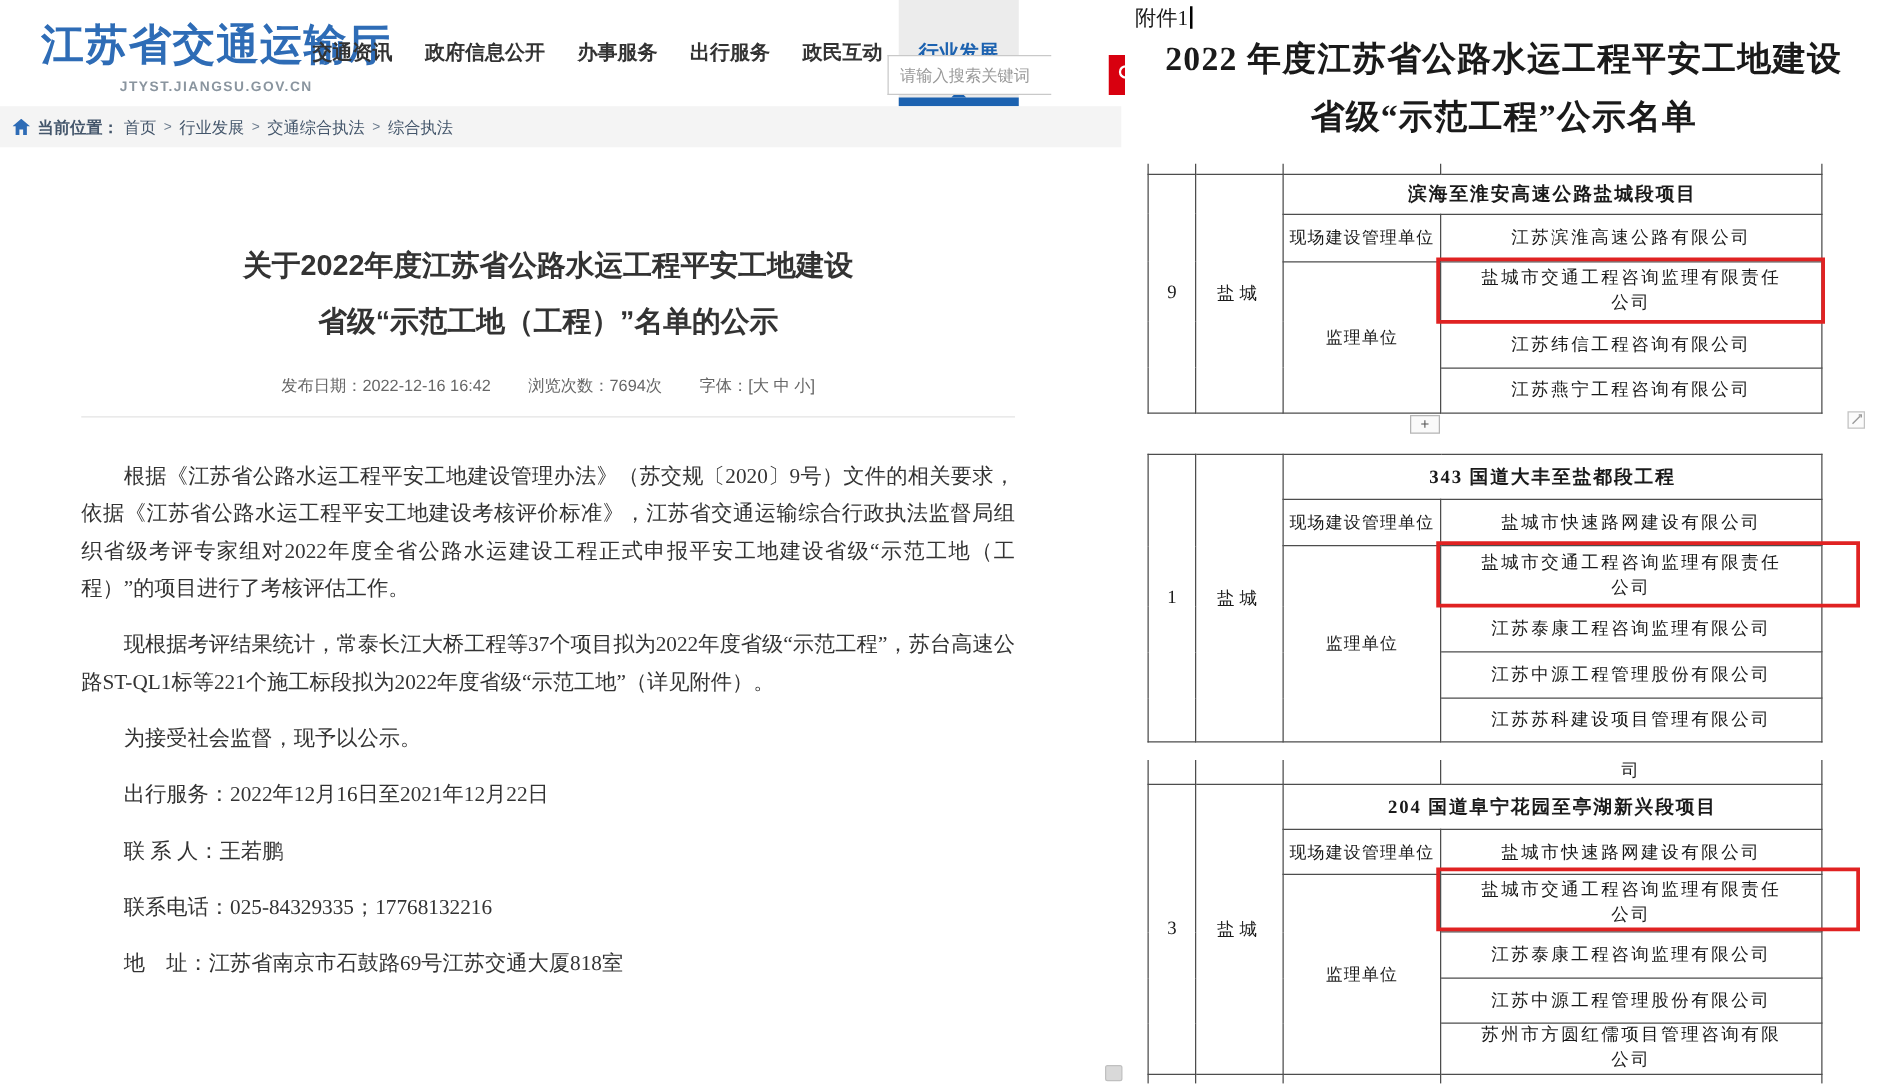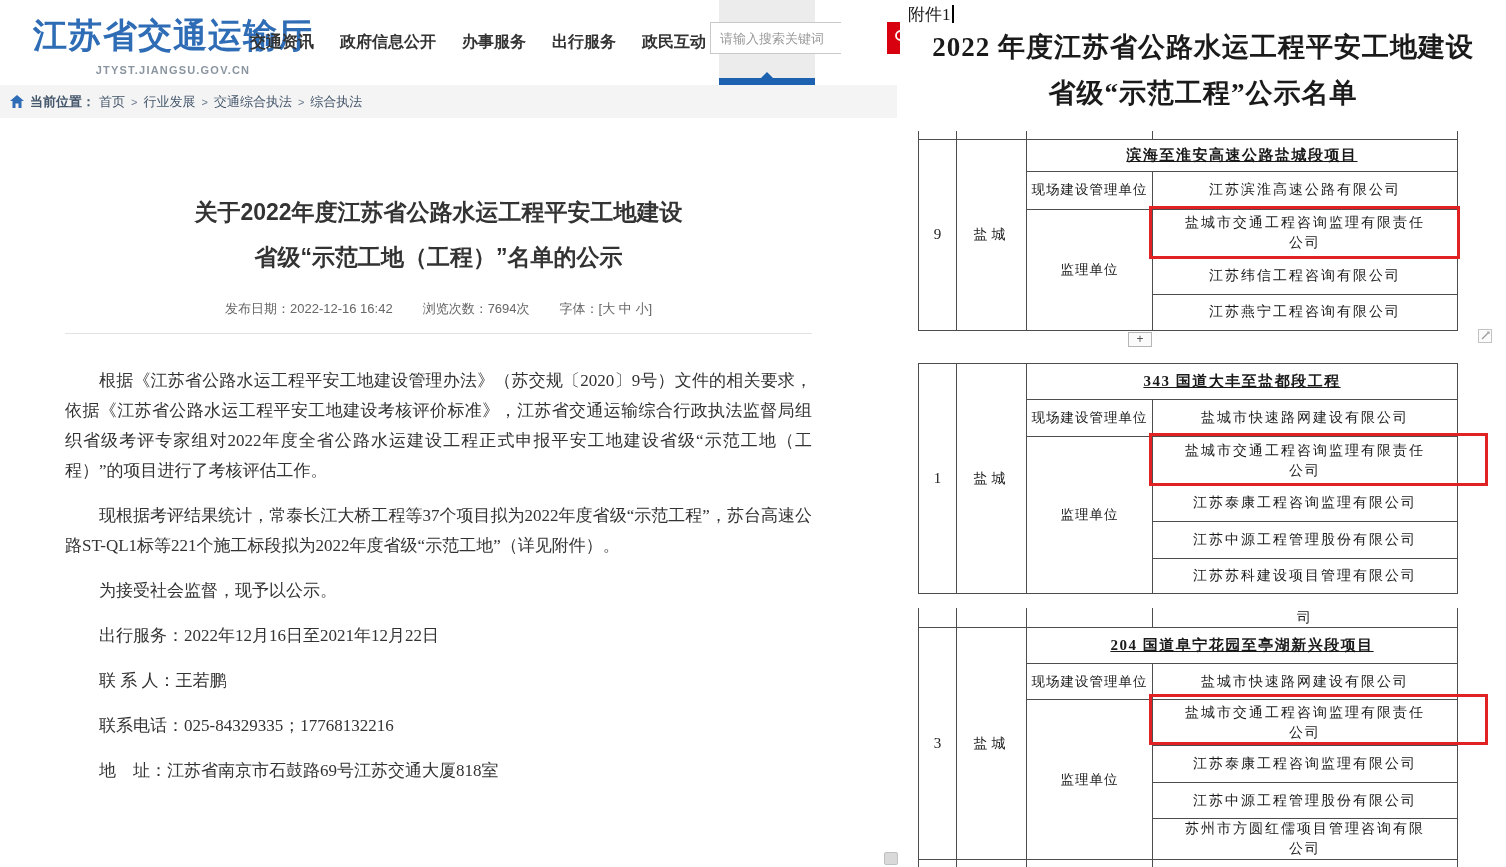--- a/index.html
+++ b/index.html
@@ -15,21 +15,21 @@
   .logo-title { font-size:34px; font-weight:bold; color:#2e6cb6; letter-spacing:1px; }
   .logo-sub { font-size:11px; font-weight:bold; color:#8a959f; letter-spacing:1.2px; margin-top:5px; }
   .main-nav { position:absolute; left:237px; top:0; height:85px; display:flex; align-items:stretch; }
   .nav-item { position:relative; display:flex; align-items:center; padding:3px 13px; height:85px;
     font-size:16px; font-weight:bold; color:#333; cursor:pointer; }
   .nav-item.active { background:#ececec; color:#1c62b0; padding:0 16px; }
   .nav-item.active .active-bar { position:absolute; left:0; right:0; bottom:0; height:7px; background:#1c62b0; }
   .nav-item.active .active-notch { position:absolute; bottom:7px; left:50%; margin-left:-6px;
     width:0; height:0; border-left:6px solid transparent; border-right:6px solid transparent;
     border-bottom:6px solid #1c62b0; }
-  .search-box { position:absolute; left:710px; top:22px; display:flex;gap:46px; }
+  .search-box { position:absolute; left:710px; top:44px; display:flex;gap:46px; }
   .search-input { width:131px; height:32px; border:1px solid #c9c9c9; border-right:none;
     padding:0 9px; font-size:13px; color:#555; outline:none; }
   .search-input::placeholder { color:#9a9a9a; }
   .search-btn { width:30px; height:32px; background:#d8000f; border:none; cursor:pointer;
     display:flex; align-items:center; justify-content:center; }
   .breadcrumb { position:absolute; left:0; top:85px; width:897px; height:33px; background:#f4f4f4;
     display:flex; align-items:center; padding-left:10px; font-size:13px; color:#44566b; }
   .breadcrumb .crumb { color:#44566b; cursor:pointer; }
   .breadcrumb .sep { margin:0 6px; color:#6b7b8d; font-size:11px; }
   .breadcrumb .bc-label { margin-right:4px; font-weight:bold; }
@@ -49,21 +49,21 @@
     overflow:hidden; font-family:"Liberation Serif","DejaVu Serif",serif; color:#1a1a1a; }
   .attach-label { position:absolute; left:8px; top:3px; font-size:17px; }
   .text-cursor { display:inline-block; width:2px; height:18px; background:#000;
     vertical-align:-3px; margin-left:1px; }
   .doc-title { position:absolute; left:0; top:24px; width:100%; text-align:center;
     font-size:27px; font-weight:bold; line-height:46px; letter-spacing:1px; }
   .doc-table { position:absolute; border-collapse:collapse; table-layout:fixed; width:539px;
     background:#fff; }
   .doc-table td { border:1px solid #4d4d4d; text-align:center; vertical-align:middle;
     font-size:14px; letter-spacing:2px; color:#1a1a1a; padding:2px 4px; }
-  .doc-table .project-cell { font-weight:bold; font-size:15px; letter-spacing:1.5px;text-decoration:underline; }
+  .doc-table .project-cell { font-weight:bold; font-size:15px; letter-spacing:1.5px; }
   .doc-table .label-cell { font-size:13.5px; letter-spacing:1px; white-space:nowrap; }
   .doc-table .num-cell { font-size:15px; letter-spacing:0; }
   .doc-table .city-cell { letter-spacing:4px; }
   .doc-table .wrap2 { padding:0 26px; line-height:20px; }
   .doc-table tr.stub-top td { border-top:none; }
   .doc-table tr.stub-bottom td { border-bottom:none; }
   .doc-table tr.partial-row td { border-top:none; line-height:15px; }
   .t1 { left:18px; top:131px; }
   .t2 { left:18px; top:363px; }
   .t3 { left:18px; top:608px; }

